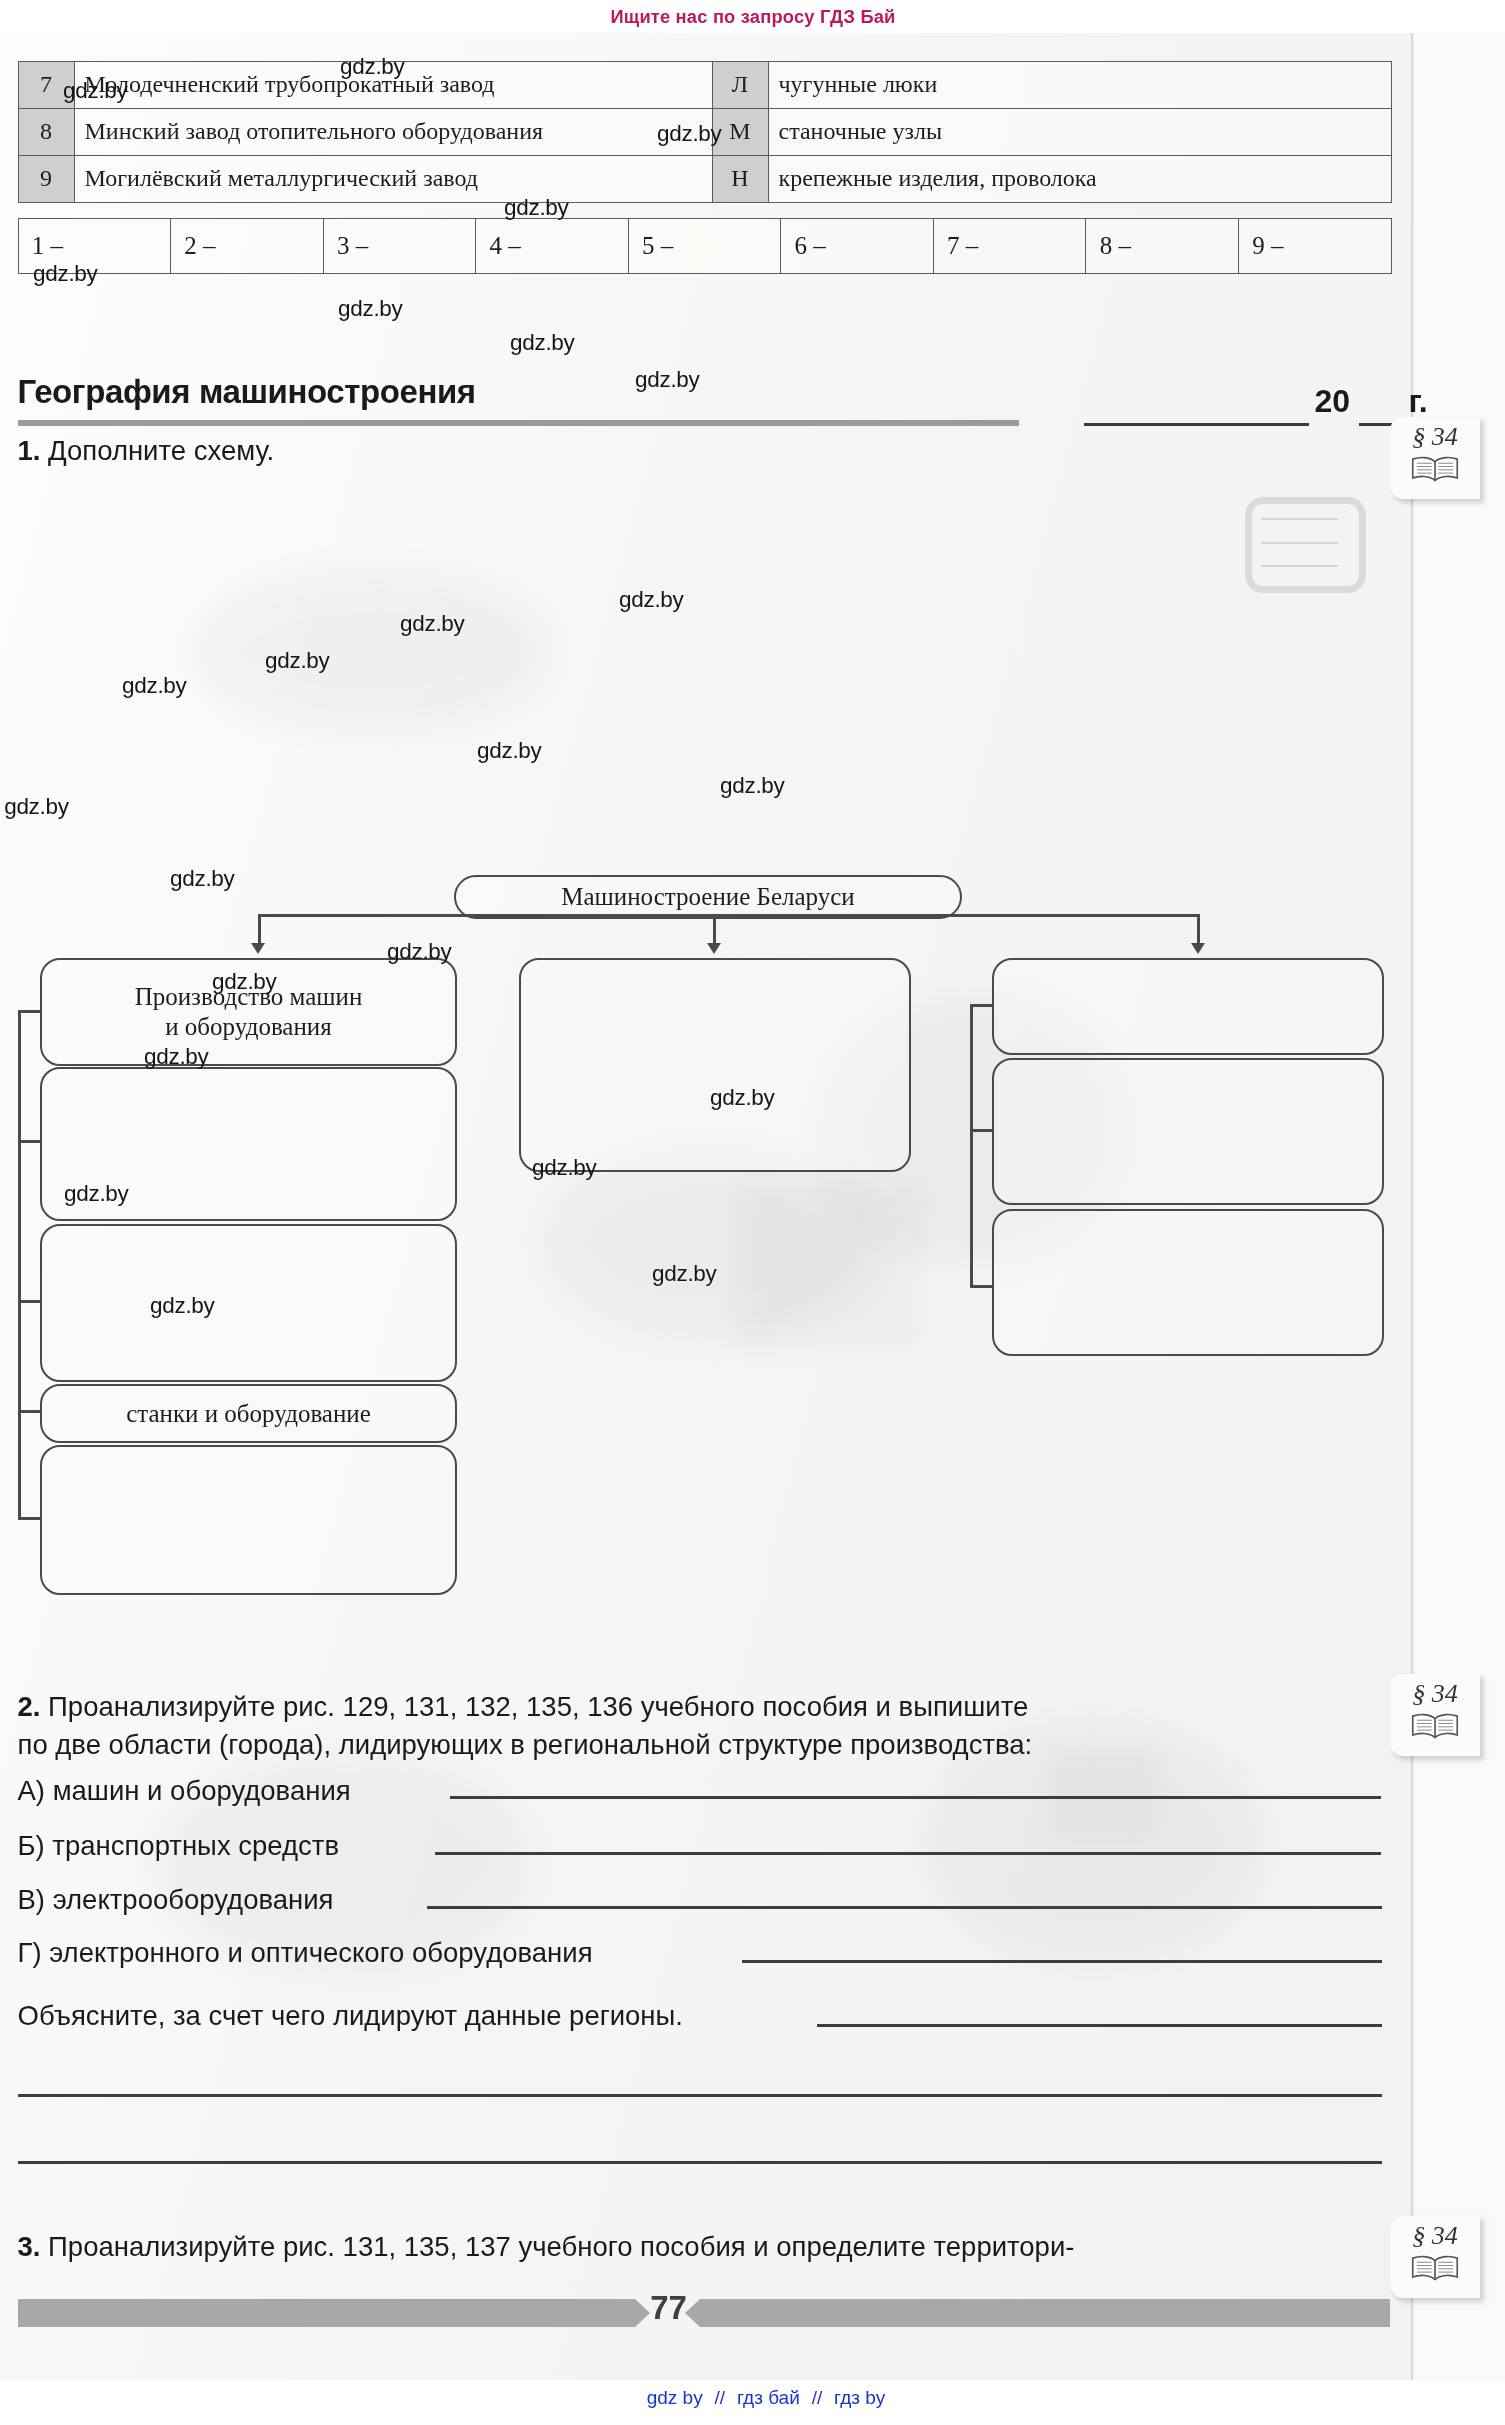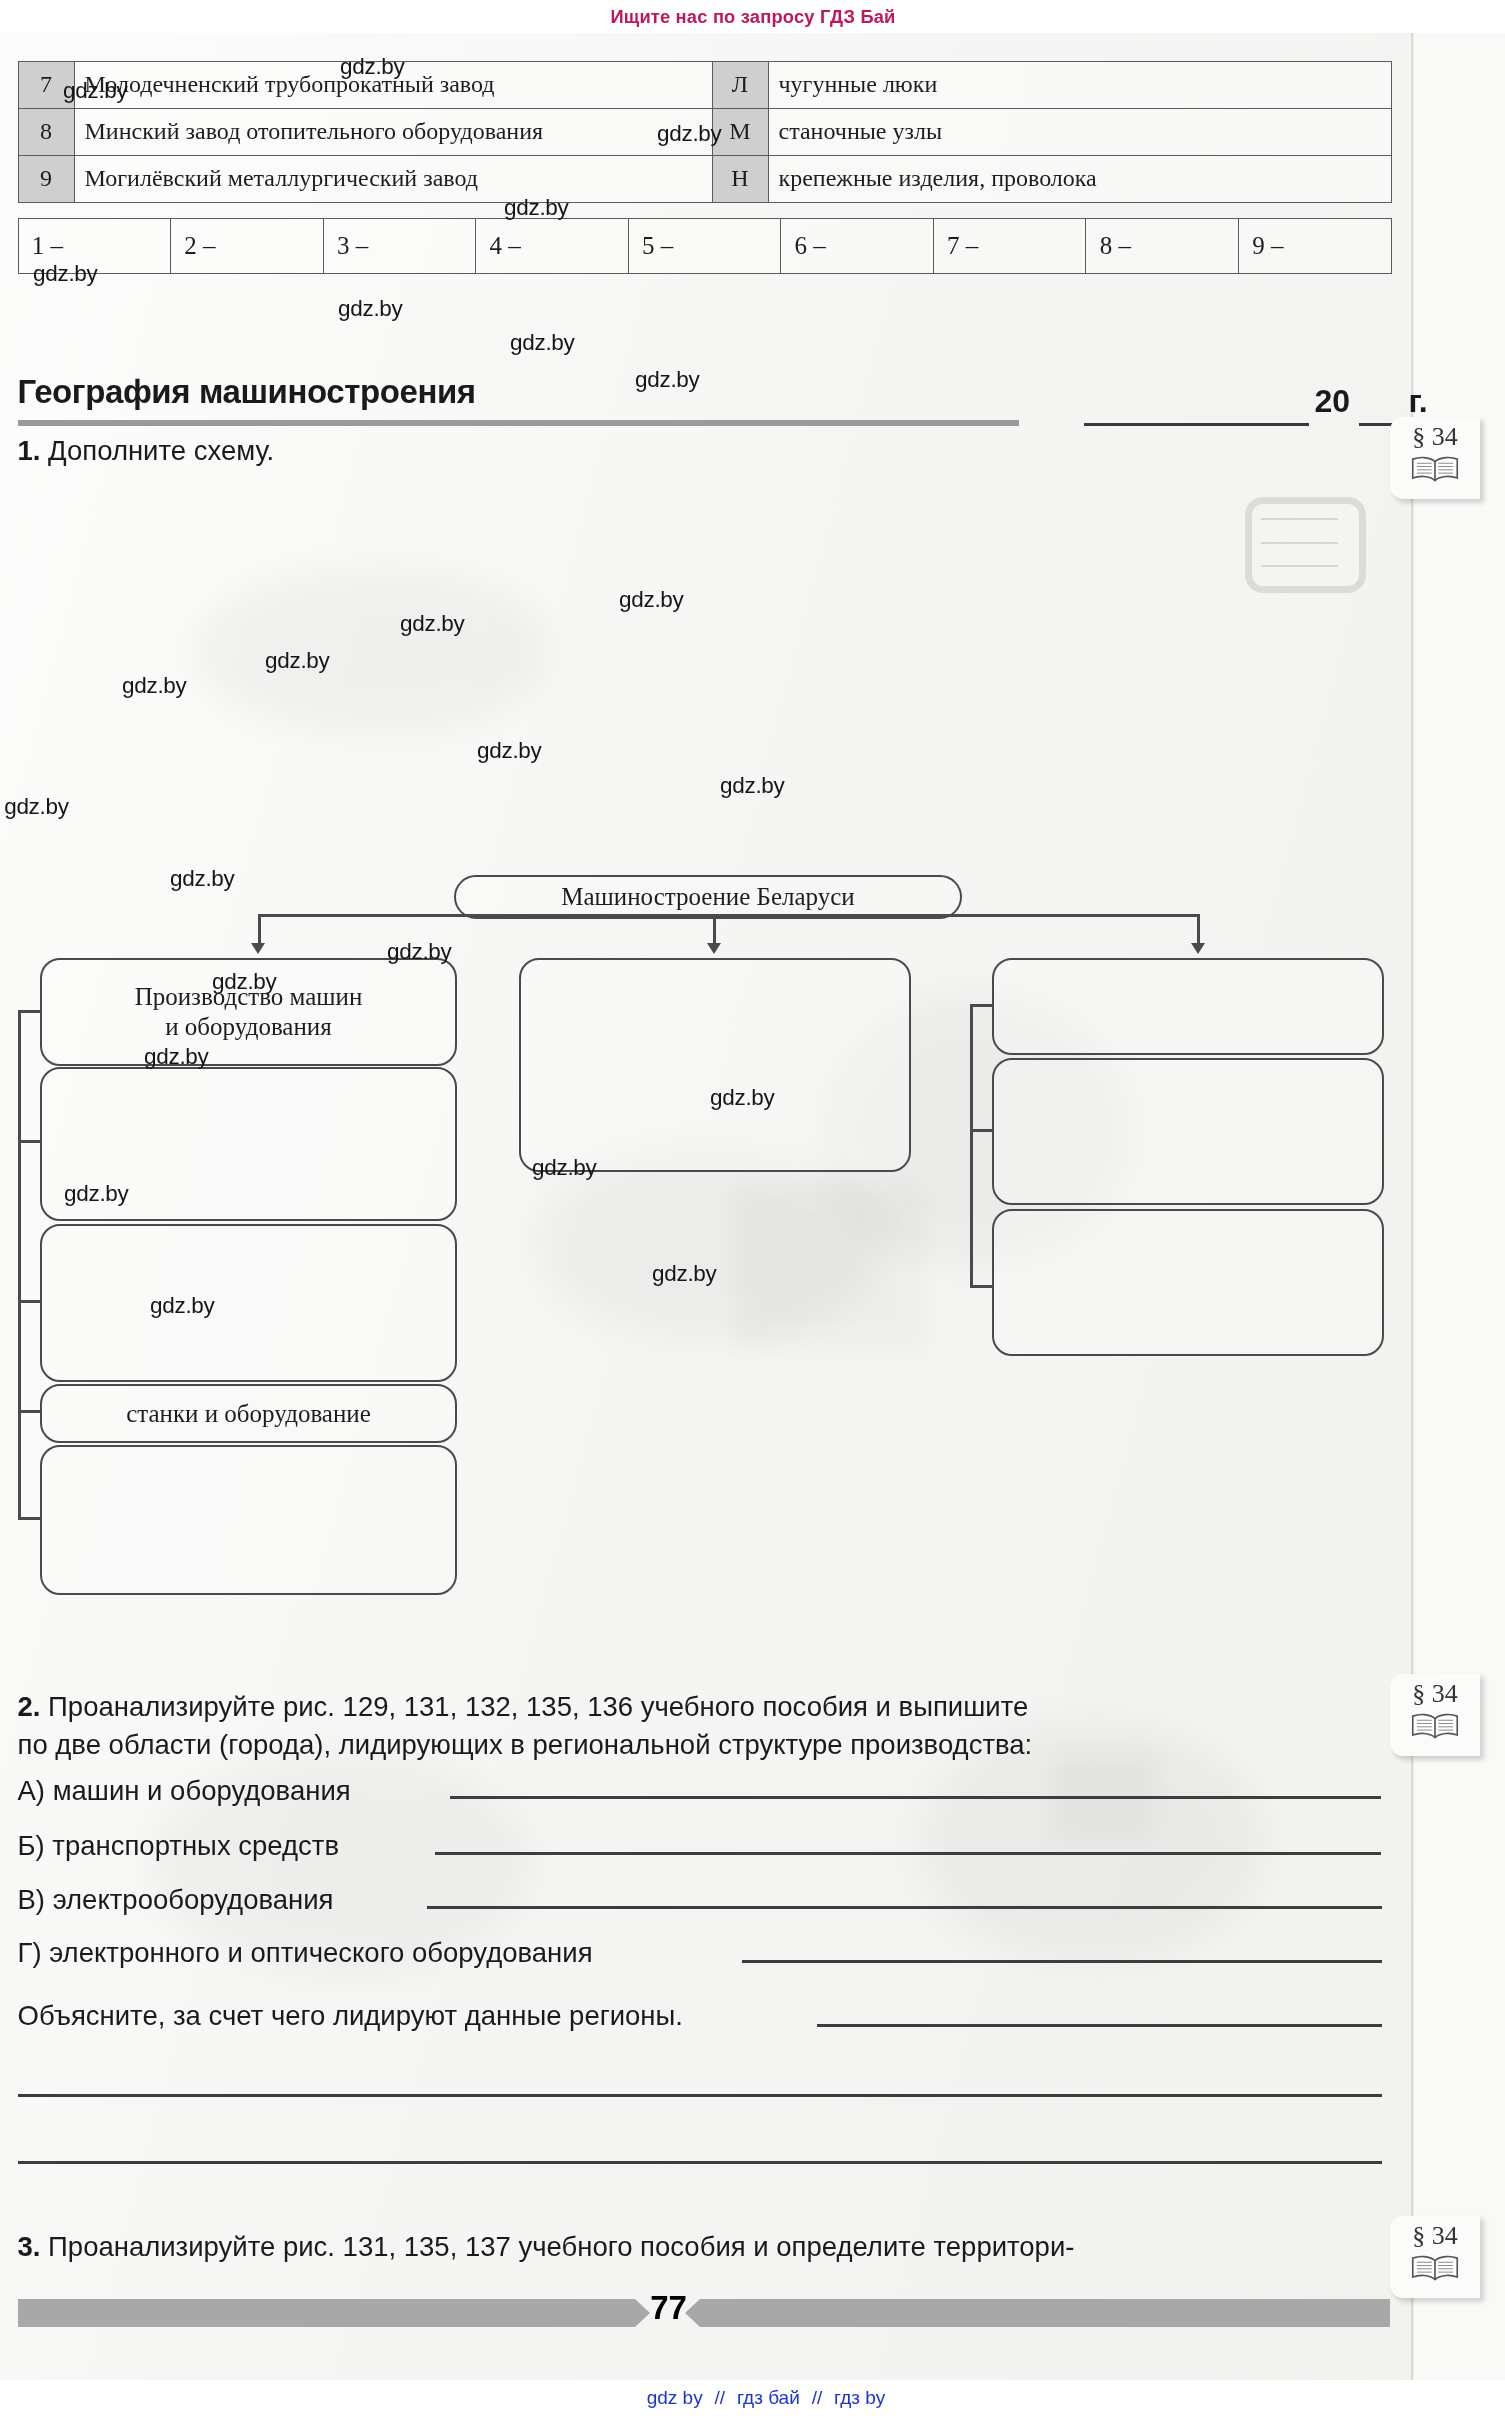--- a/index.html
+++ b/index.html
@@ -133,20 +133,21 @@
   .task b{font-weight:bold;}
 
   
   .par-tab{
     position:absolute;width:90px;
     background:#fbfbfa;
     border-top-left-radius:13.3px;border-bottom-left-radius:13.3px;
     box-shadow:3.3px 3.3px 5px rgba(0,0,0,.16);
     display:flex;flex-direction:column;align-items:center;justify-content:flex-start;
     padding-top:5px;
+    font-style:italic;
   }
   .par-num{
     font-family:"Liberation Serif", serif;
     font-size:26px;color:#333;white-space:nowrap;
   }
   .book-ic{margin-top:2.5px;}
 
   
   .diagram{position:absolute;left:0;top:842px;width:1418px;height:750px;}
   .node{
@@ -175,21 +176,21 @@
   
   .footbar-l{
     position:absolute;left:17.5px;top:2266px;width:617px;height:28px;background:#a8a8a8;
   }
   .footbar-r{
     position:absolute;left:700px;top:2266px;width:690px;height:28px;background:#a8a8a8;
   }
   .pagenum{
     position:absolute;left:635px;top:2256px;width:67px;text-align:center;
     font-family:"Liberation Sans", sans-serif;
-    font-weight:bold;font-size:33px;color:#000000;
+    font-weight:bold;font-size:33px;color:#404040;
   }
   .footbar-notch-l{
     position:absolute;left:635px;top:2266px;width:0;height:0;
     border-top:14px solid transparent;border-bottom:14px solid transparent;
     border-left:15px solid #a8a8a8;
   }
   .footbar-notch-r{
     position:absolute;left:685px;top:2266px;width:0;height:0;
     border-top:14px solid transparent;border-bottom:14px solid transparent;
     border-right:15px solid #a8a8a8;

